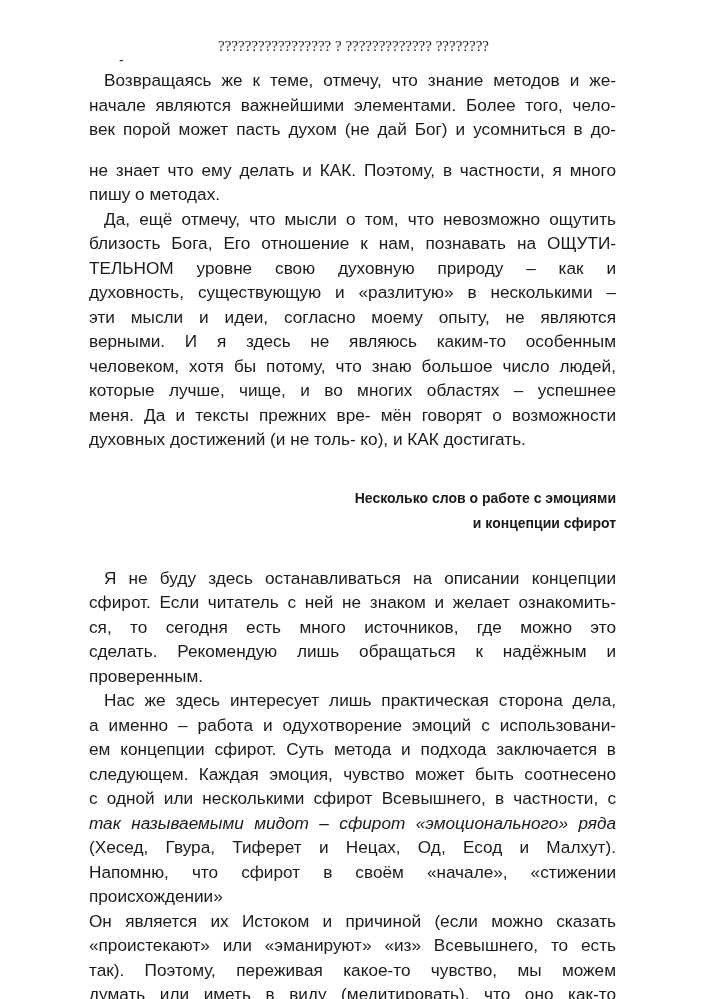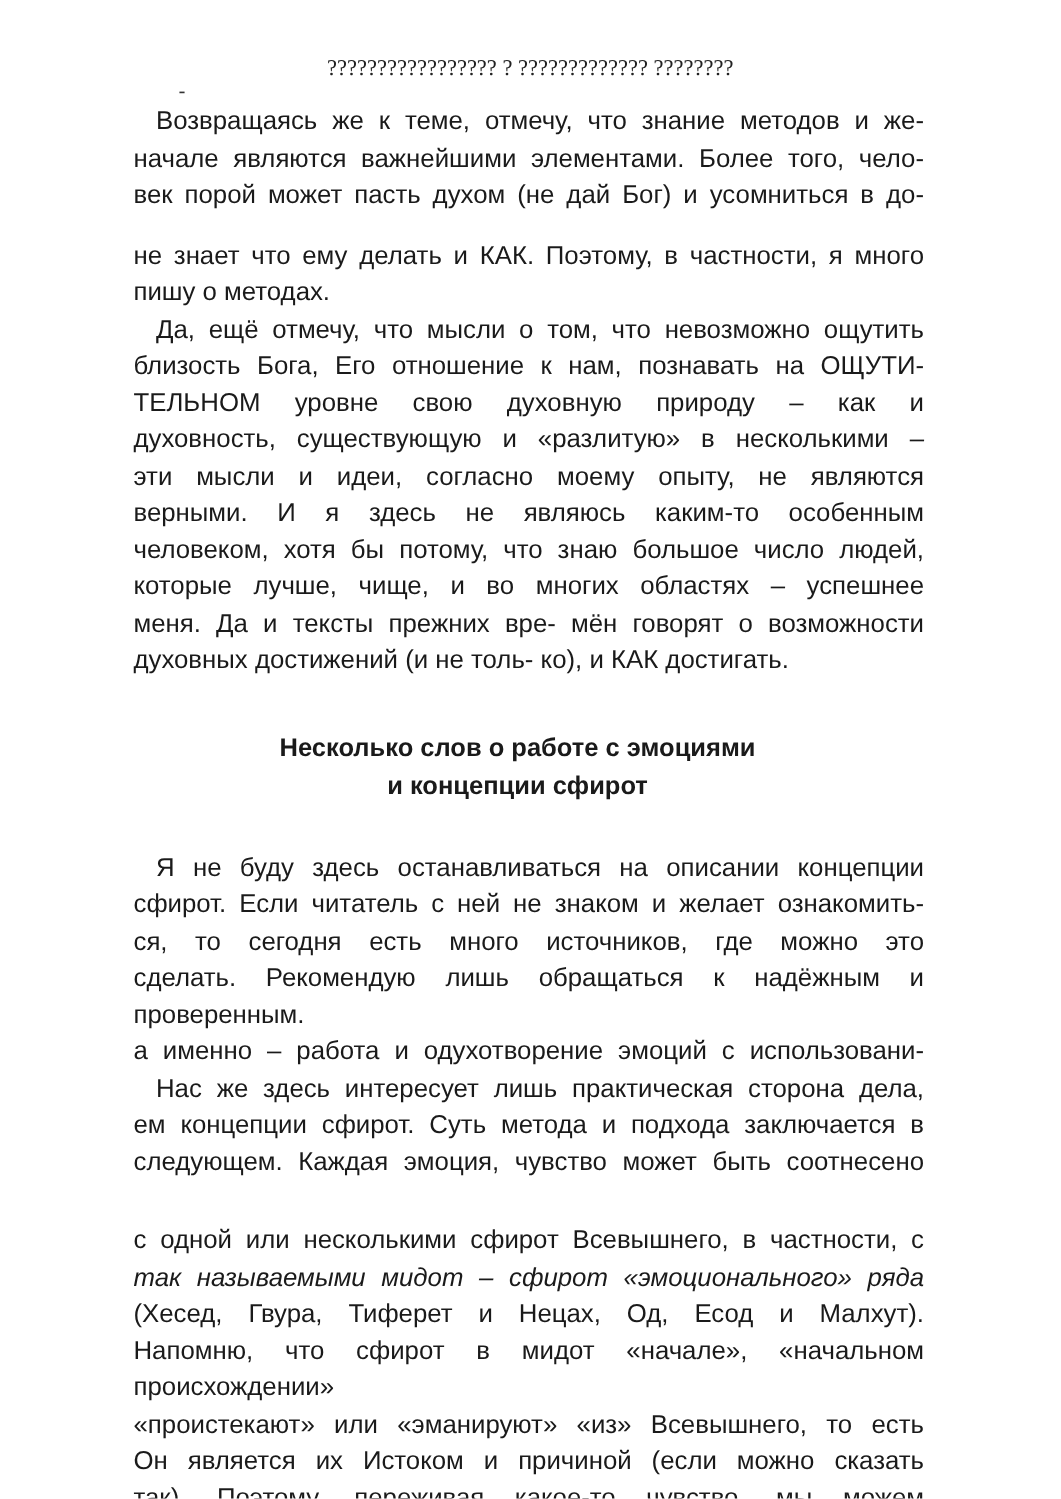--- a/index.html
+++ b/index.html
@@ -55,23 +55,23 @@
       white-space: nowrap;
     }
     .para .ln.last {
       text-align-last: left;
     }
     .para .ln.first {
       padding-left: 15px;
     }
     .section-title {
       margin: 34px 0 30px 0;
-      text-align: center;
+      text-align: right;
       font-weight: bold;
-      font-size: 17px;
+      font-size: 14px;
       line-height: 25px;
     }
     .section-title span {
       display: block;
     }
   </style>
 </head>
 <body>
 
 <div class="page-header">????????????????? ? ????????????? ????????</div>
@@ -108,32 +108,32 @@
 
   <div>
     <div class="para">
       <span class="ln first" style="text-align-last: justify;">Я не буду здесь останавливаться на описании концепции</span>
       <span class="ln" style="text-align-last: justify;">сфирот. Если читатель с ней не знаком и желает ознакомить-</span>
       <span class="ln" style="text-align-last: justify;">ся, то сегодня есть много  источников, где можно это</span>
       <span class="ln" style="text-align-last: justify;">сделать. Рекомендую лишь обращаться к надёжным и</span>
       <span class="ln last">проверенным.</span>
     </div>
     <div class="para">
+      <span class="ln first" style="text-align-last: justify;">Нас же здесь интересует лишь практическая сторона дела,</span>
       <span class="ln" style="text-align-last: justify;">а именно – работа и одухотворение эмоций с использовани-</span>
-      <span class="ln first" style="text-align-last: justify;">Нас же здесь интересует лишь практическая сторона дела,</span>
       <span class="ln" style="text-align-last: justify;">ем концепции сфирот. Суть метода  и подхода заключается в</span>
       <span class="ln" style="text-align-last: justify;">следующем. Каждая эмоция, чувство может быть соотнесено</span>
-      <span class="ln" style="text-align-last: justify; margin-top: 28px;">с одной или несколькими сфирот Всевышнего, в частности, с</span>
+      <span class="ln" style="text-align-last: justify;">с одной или несколькими сфирот Всевышнего, в частности, с</span>
       <span class="ln" style="text-align-last: justify; font-style: italic;">так называемыми мидот – сфирот «эмоционального» ряда</span>
       <span class="ln" style="text-align-last: justify;">(Хесед, Гвура, Тиферет и Нецах, Од, Есод и Малхут).</span>
-      <span class="ln" style="text-align-last: justify;">Напомню, что сфирот в мидот «начале», «начальном</span>
+      <span class="ln" style="text-align-last: justify;">Напомню, что сфирот в своём «начале», «стижении</span>
       <span class="ln last">происхождении»</span>
     </div>
     <div class="para">
+      <span class="ln" style="text-align-last: justify;">Он является их Истоком и причиной (если можно сказать</span>
       <span class="ln" style="text-align-last: justify;">«проистекают» или «эманируют» «из» Всевышнего, то есть</span>
-      <span class="ln" style="text-align-last: justify;">Он является их Истоком и причиной (если можно сказать</span>
       <span class="ln" style="text-align-last: justify;">так). Поэтому, переживая какое-то чувство, мы можем</span>
       <span class="ln" style="text-align-last: justify;">думать или иметь в виду (медитировать), что оно как-то</span>
 
     </div>
   </div>
 
 </div>
 
 </body></html>

